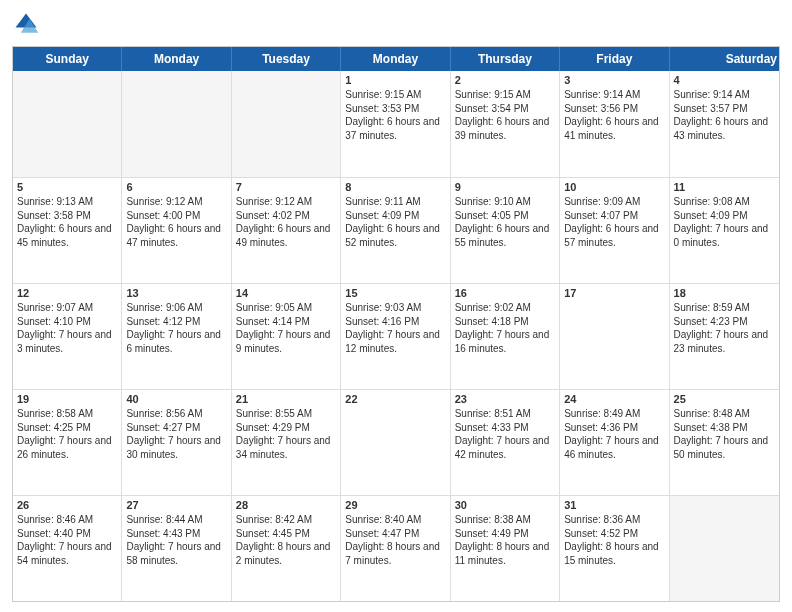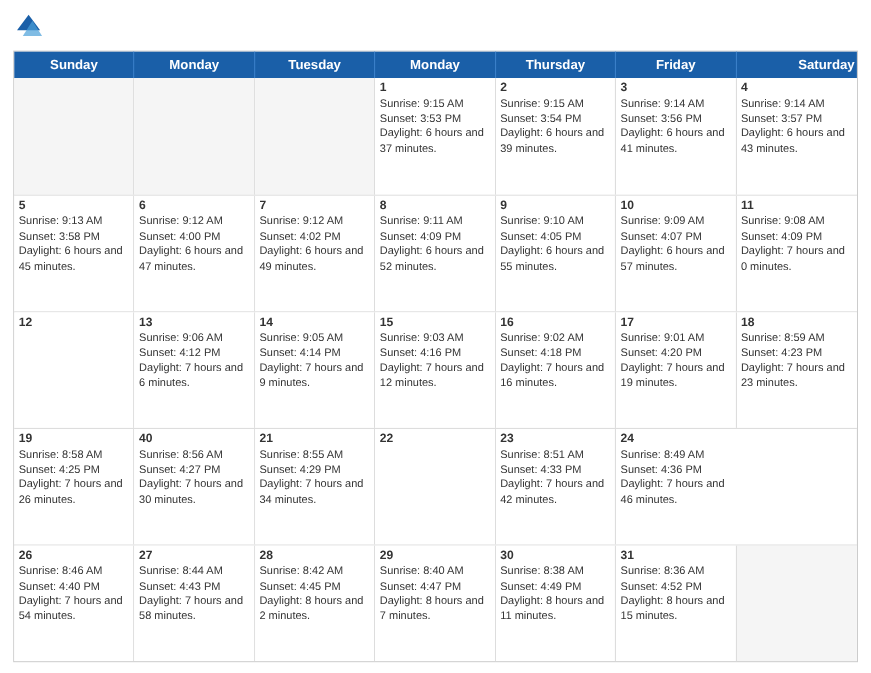--- a/index.html
+++ b/index.html
@@ -224,20 +224,24 @@
             <div class="day-number">11</div>
             <div class="day-info">Sunrise: 9:08 AM
 Sunset: 4:09 PM
 Daylight: 7 hours
 and 0 minutes.</div>
           </div>
         </div>
         <div class="cal-row">
           <div class="cal-cell">
             <div class="day-number">12</div>
+            <div class="day-info">Sunrise: 9:07 AM
+Sunset: 4:10 PM
+Daylight: 7 hours
+and 3 minutes.</div>
           </div>
           <div class="cal-cell">
             <div class="day-number">13</div>
             <div class="day-info">Sunrise: 9:06 AM
 Sunset: 4:12 PM
 Daylight: 7 hours
 and 6 minutes.</div>
           </div>
           <div class="cal-cell">
             <div class="day-number">14</div>
@@ -255,24 +259,20 @@
           </div>
           <div class="cal-cell">
             <div class="day-number">16</div>
             <div class="day-info">Sunrise: 9:02 AM
 Sunset: 4:18 PM
 Daylight: 7 hours
 and 16 minutes.</div>
           </div>
           <div class="cal-cell">
             <div class="day-number">17</div>
-            <div class="day-info">Sunrise: 9:01 AM
-Sunset: 4:20 PM
-Daylight: 7 hours
-and 19 minutes.</div>
           </div>
           <div class="cal-cell">
             <div class="day-number">18</div>
             <div class="day-info">Sunrise: 8:59 AM
 Sunset: 4:23 PM
 Daylight: 7 hours
 and 23 minutes.</div>
           </div>
         </div>
         <div class="cal-row">
@@ -306,20 +306,27 @@
 Sunset: 4:33 PM
 Daylight: 7 hours
 and 42 minutes.</div>
           </div>
           <div class="cal-cell">
             <div class="day-number">24</div>
             <div class="day-info">Sunrise: 8:49 AM
 Sunset: 4:36 PM
 Daylight: 7 hours
 and 46 minutes.</div>
+          </div>
+          <div class="cal-cell">
+            <div class="day-number">25</div>
+            <div class="day-info">Sunrise: 8:48 AM
+Sunset: 4:38 PM
+Daylight: 7 hours
+and 50 minutes.</div>
           </div>
         </div>
         <div class="cal-row">
           <div class="cal-cell">
             <div class="day-number">26</div>
             <div class="day-info">Sunrise: 8:46 AM
 Sunset: 4:40 PM
 Daylight: 7 hours
 and 54 minutes.</div>
           </div>

